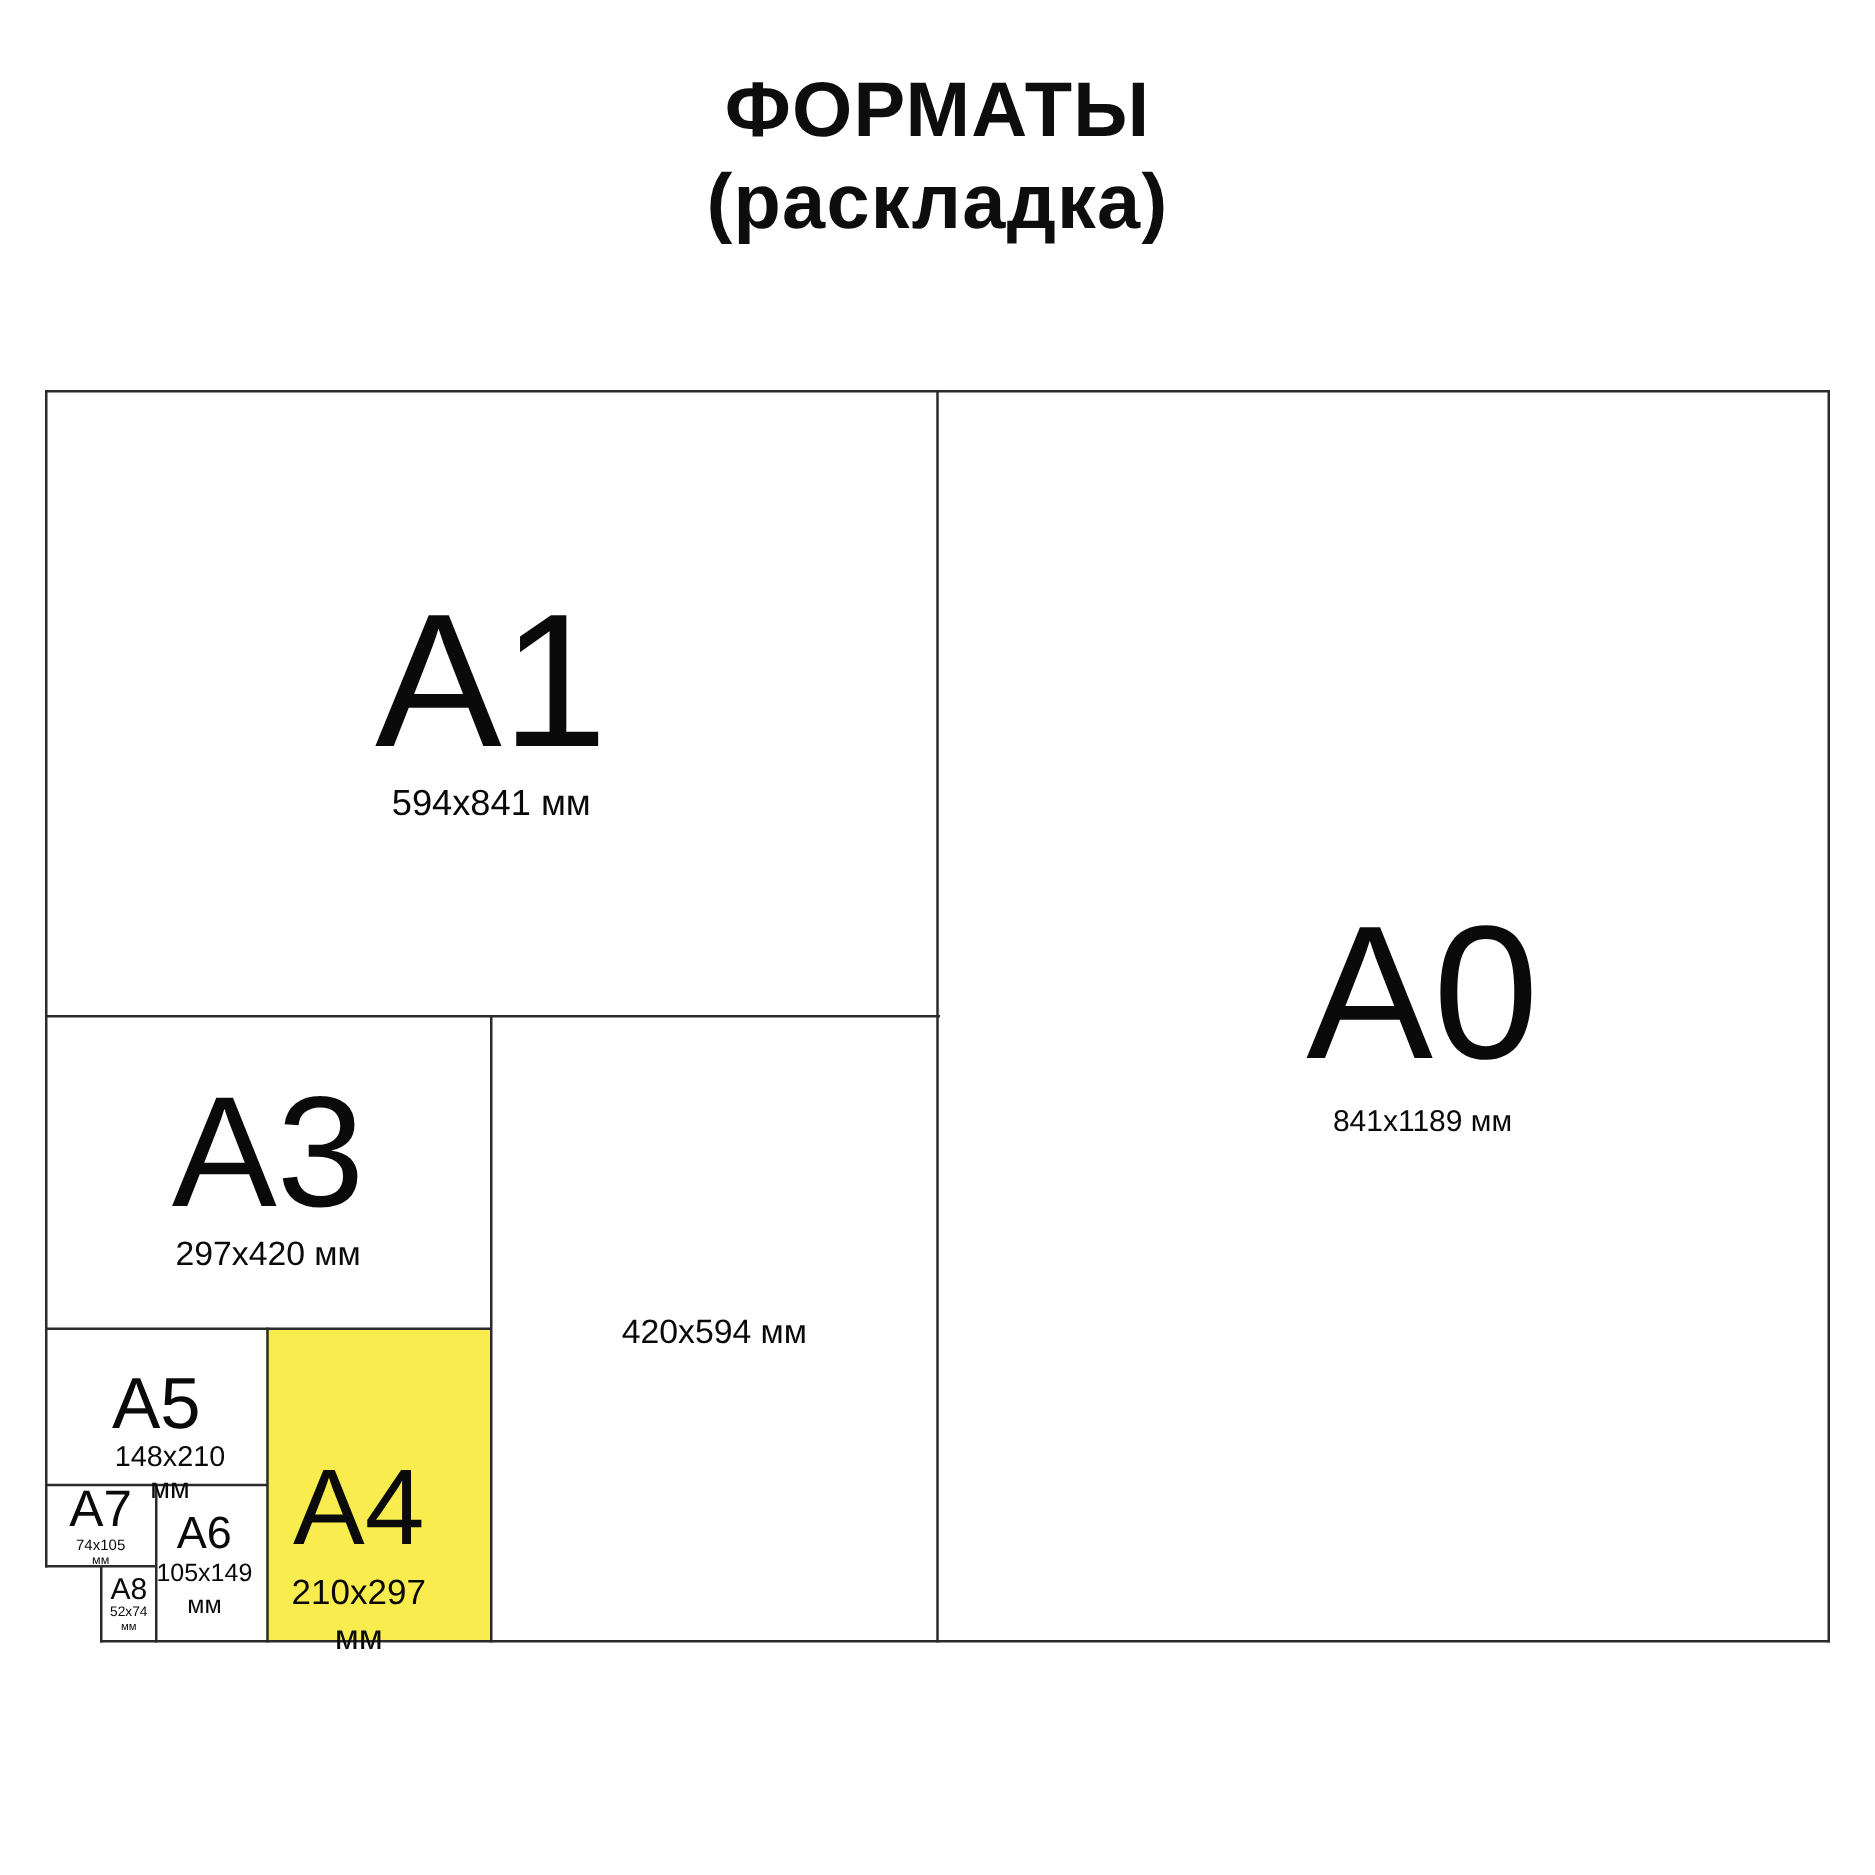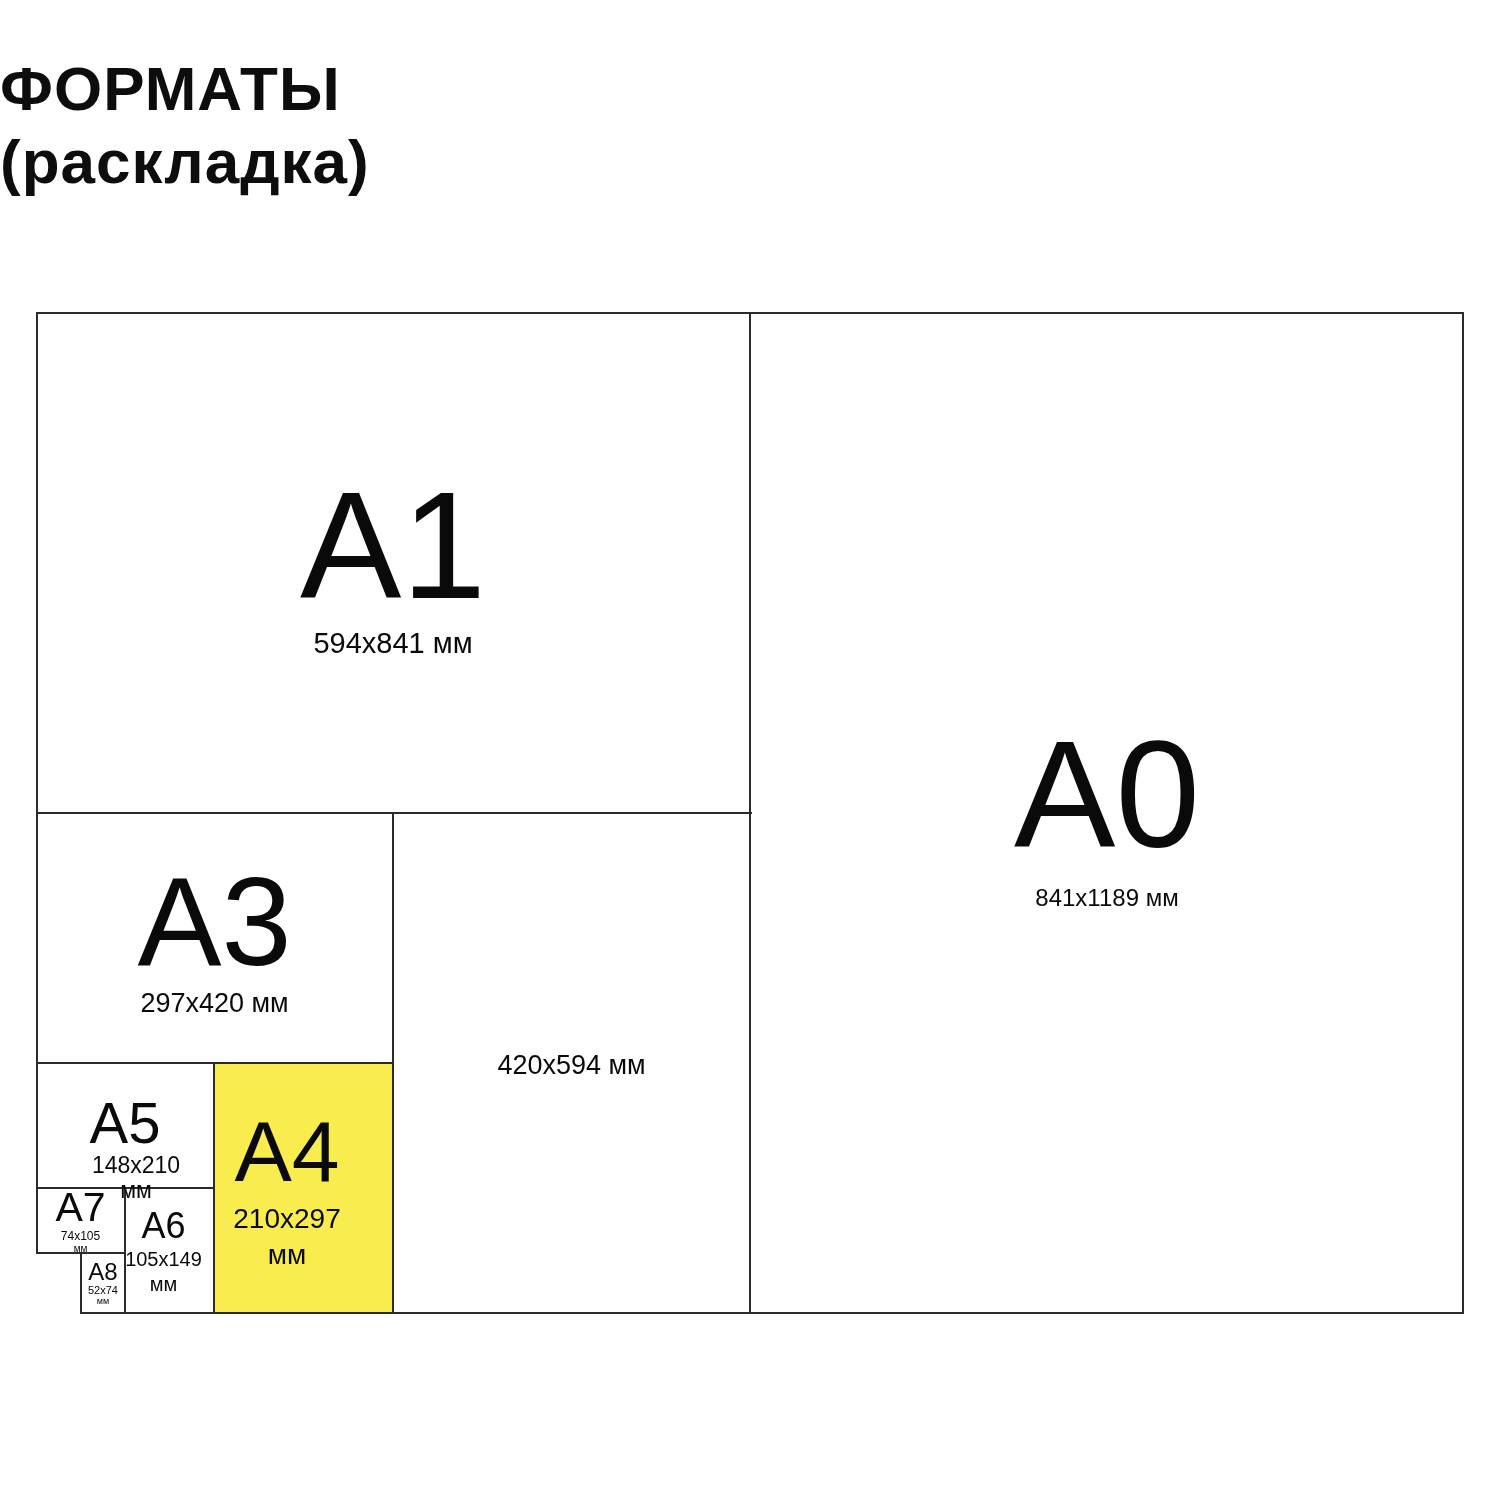--- a/index.html
+++ b/index.html
@@ -5,21 +5,21 @@
   html,body{margin:0;padding:0;background:#ffffff;}
   body{
     width:1500px;height:1500px;position:relative;overflow:hidden;
     font-family:"Liberation Sans","DejaVu Sans",sans-serif;color:#111;
   }
   .page{position:absolute;inset:0;background:#fff;}
 
   
   .title{
     position:absolute;left:0;top:52px;width:100%;
-    font-weight:700;font-size:62px;line-height:1.18;
+    text-align:center;font-weight:700;font-size:62px;line-height:1.18;
     color:#0d0d0d;letter-spacing:1px;
   }
   .title div{white-space:nowrap;}
 
   
   .diagram{position:absolute;inset:0;}
 
   .fill{position:absolute;z-index:1;}
   #fill-a4{left:213px;top:1063px;width:180px;height:250px;}
 
@@ -46,37 +46,37 @@
     align-items:center;justify-content:center;text-align:center;
     color:#0a0a0a;
   }
   .lbl{line-height:1;white-space:nowrap;font-weight:400;}
   .dim{line-height:1;white-space:nowrap;font-weight:400;}
 
   #fmt-a1{left:36px;  top:314px; width:714px;height:498px;}
   #fmt-a1 .lbl{font-size:152px;}
   #fmt-a1 .dim{font-size:29px;margin-top:8px;}
 
-  #fmt-a0{left:750px; top:314px; width:714px;height:1000px;}
+  #fmt-a0{left:781px; top:314px; width:714px;height:1000px;}
   #fmt-a0 .lbl{font-size:152px;}
   #fmt-a0 .dim{font-size:24px;margin-top:16px;}
 
   #fmt-a3{left:36px;  top:813px; width:357px;height:250px;}
   #fmt-a3 .lbl{font-size:126px;}
   #fmt-a3 .dim{font-size:27px;margin-top:5px;}
 
   #fmt-a2{left:393px; top:813px; width:357px;height:500px;}
   #fmt-a2 .lbl{font-size:126px;}
   #fmt-a2 .dim{font-size:27px;margin-top:5px;}
 
   #fmt-a5{left:36px;  top:1063px;width:178px;height:125px;}
   #fmt-a5 .lbl{font-size:58px;margin-top:44px;}
   #fmt-a5 .dim{font-size:23px;margin-top:2px;margin-left:22px;}
 
-  #fmt-a4{left:213px; top:1063px;width:148px;height:250px;text-align:center;}
+  #fmt-a4{left:213px; top:1118px;width:148px;height:250px;text-align:center;}
   #fmt-a4 .lbl{font-size:86px;}
   #fmt-a4 .dim{font-size:28px;margin-top:11px;}
   #fmt-a4 .dim + .dim{margin-top:8px;}
 
   #fmt-a7{left:36px;  top:1188px;width:89px;height:65px;}
   #fmt-a7 .lbl{font-size:41px;}
   #fmt-a7 .dim{font-size:12px;margin-top:2px;}
   #fmt-a7 .dim + .dim{font-size:10px;}
 
   #fmt-a6{left:119px; top:1188px;width:89px;height:126px;}

